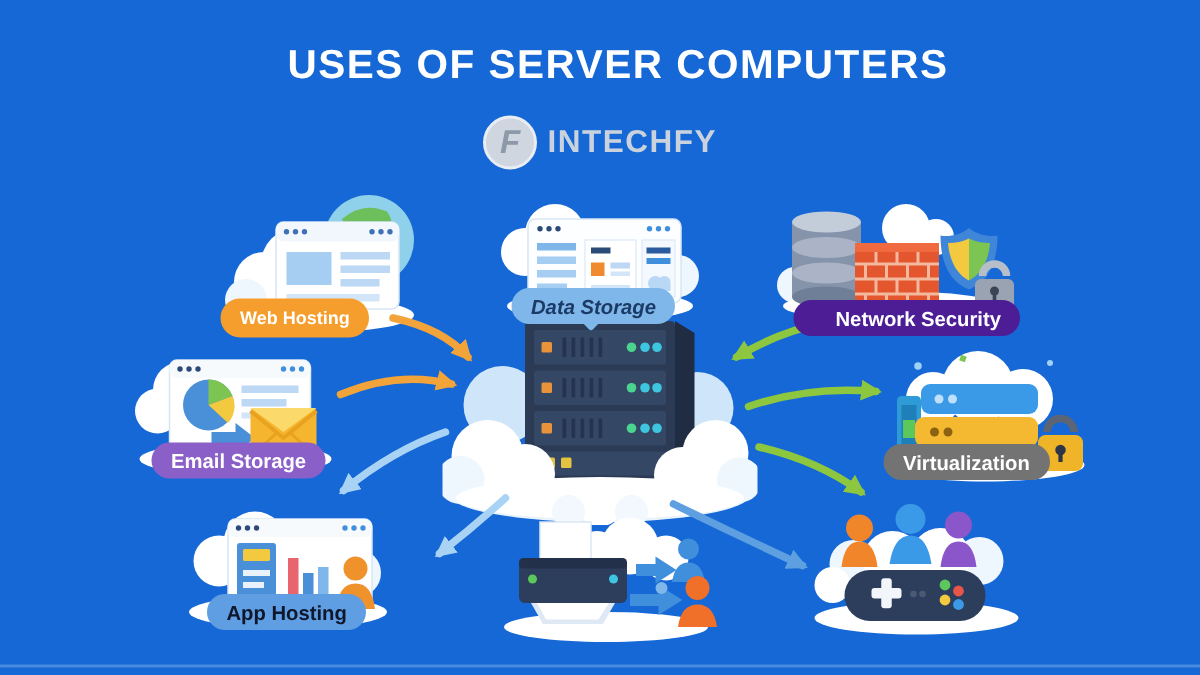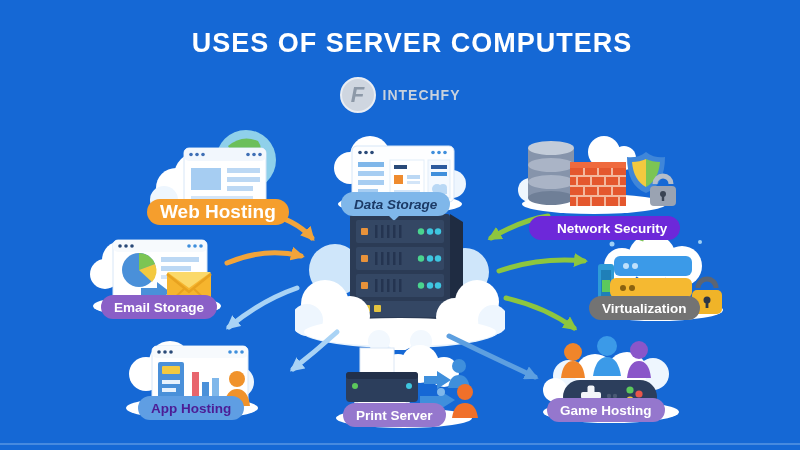--- a/index.html
+++ b/index.html
@@ -17,21 +17,21 @@
     display:flex;align-items:center;justify-content:center;gap:7px;
   }
   .brand-badge{
     width:36px;height:36px;border-radius:50%;
     background:#cfd6e0;border:2px solid #e9edf3;
     display:flex;align-items:center;justify-content:center;
     color:#8d99a8;font-weight:bold;font-style:italic;font-size:22px;
     box-sizing:border-box;
   }
   .brand-name{
-    color:#c9d2dd;font-size:14px;font-weight:bold;letter-spacing:1px;
+    color:#c9d2dd;font-size:21px;font-weight:bold;letter-spacing:1px;
   }
   .node-icon{position:absolute;}
   .pill{
     position:absolute;height:24px;border-radius:13px;
     display:flex;align-items:center;justify-content:center;
     font-weight:bold;font-size:13.5px;white-space:nowrap;
     box-sizing:border-box;padding:0 13px;z-index:5;
   }
   .pill-tail{
     position:absolute;width:9px;height:9px;border-radius:2px;
@@ -163,21 +163,21 @@
       <circle cx="100" cy="28.5" r="1.8" fill="#3f6fb5"></circle>
         <circle cx="106" cy="28.5" r="1.8" fill="#3f6fb5"></circle>
         <circle cx="112" cy="28.5" r="1.8" fill="#3f6fb5"></circle>
       <rect x="43" y="42" width="30" height="22" fill="#a6cdf2"></rect>
       <rect x="79" y="42" width="33" height="5" fill="#bcd8f4"></rect>
       <rect x="79" y="51" width="33" height="5" fill="#bcd8f4"></rect>
       <rect x="79" y="60" width="26" height="5" fill="#bcd8f4"></rect>
       <rect x="43" y="70" width="62" height="5" fill="#d3e5f8"></rect>
     </g>
   </svg>
-  <div class="pill" style="left: 147px; top: 199px; height: 26px; font-size: 19px; background: rgb(245, 158, 45); color: rgb(255, 255, 255); text-align: center;">Web Hosting</div>
+  <div class="pill" style="left: 147px; top: 199px; height: 26px; font-size: 12px; background: rgb(245, 158, 45); color: rgb(255, 255, 255); text-align: center;">Web Hosting</div>
 
   <svg class="node-icon" style="left:330px;top:132px" width="140" height="84" viewBox="0 0 140 84">
     <circle cx="20" cy="36" r="16" fill="#ffffff"></circle>
     <circle cx="40" cy="24" r="20" fill="#ffffff"></circle>
     <circle cx="122" cy="52" r="14" fill="#eef6fe"></circle>
     <ellipse cx="70" cy="72" rx="62" ry="10" fill="#ffffff"></ellipse>
     <g>
       <rect x="22" y="14" width="102" height="56" rx="5" fill="#fdfeff" stroke="#d7e6f7"></rect>
       <circle cx="30" cy="20.5" r="1.8" fill="#2a4a78"></circle>
         <circle cx="36" cy="20.5" r="1.8" fill="#2a4a78"></circle>
@@ -229,21 +229,21 @@
       <path d="M134,27 L134,55 C126,51 121,42 120,30 C125,30 130,29 134,27 z" fill="#f3c93f"></path>
       <path d="M134,27 L134,55 C142,51 147,42 148,30 C143,30 138,29 134,27 z" fill="#7cc553"></path>
     </g>
     <g>
       <path d="M143,52 a8,8 0 0 1 16,0" stroke="#b6bec9" stroke-width="5" fill="none"></path>
       <rect x="138" y="54" width="26" height="20" rx="4" fill="#9aa3b2"></rect>
       <circle cx="151" cy="62" r="3" fill="#3a4454"></circle>
         <rect x="149.8" y="63" width="2.4" height="6" fill="#3a4454"></rect>
     </g>
   </svg>
-  <div class="pill" style="left: 529px; top: 216px; background: #6d28d9; color: rgb(255, 255, 255); padding-left: 28px;">Network Security</div>
+  <div class="pill" style="left: 529px; top: 200px; background: #4c1d95; color: rgb(255, 255, 255); padding-left: 28px;">Network Security</div>
 
   <svg class="node-icon" style="left:85px;top:226px" width="150" height="92" viewBox="0 0 150 92">
     <circle cx="20" cy="48" r="15" fill="#ffffff"></circle>
     <circle cx="36" cy="34" r="19" fill="#ffffff"></circle>
     <ellipse cx="72" cy="80" rx="64" ry="11" fill="#ffffff"></ellipse>
     <g>
       <rect x="28" y="14" width="94" height="60" rx="5" fill="#ffffff" stroke="#d7e6f7"></rect>
       <rect x="28" y="14" width="94" height="12" rx="5" fill="#f7fafd"></rect>
       <circle cx="35" cy="20" r="1.8" fill="#2a4a78"></circle>
         <circle cx="41" cy="20" r="1.8" fill="#2a4a78"></circle>
@@ -322,21 +322,21 @@
         <rect x="84" y="50" width="7" height="16" fill="#4a90d9"></rect>
         <rect x="94" y="46" width="7" height="20" fill="#7fb7ea"></rect>
         <rect x="72" y="66" width="34" height="2" fill="#c9ddf4"></rect>
       </g>
     </g>
     <g>
       <circle cx="119" cy="47" r="8" fill="#f0922b"></circle>
       <path d="M106,74 q2,-17 13,-17 q11,0 13,17 z" fill="#f0922b"></path>
     </g>
   </svg>
-  <div class="pill" style="left: 138px; top: 396px; background: rgb(95, 158, 227); color: #4c1d95;">App Hosting</div>
+  <div class="pill" style="left: 138px; top: 396px; background: rgb(95, 158, 227); color: #0f172a;">App Hosting</div>
 
   <svg class="node-icon" style="left:328px;top:336px" width="150" height="92" viewBox="0 0 150 92">
     <circle cx="92" cy="28" r="19" fill="#ffffff"></circle>
     <circle cx="116" cy="36" r="15" fill="#ffffff"></circle>
     <circle cx="70" cy="34" r="16" fill="#ffffff"></circle>
     <ellipse cx="76" cy="82" rx="68" ry="10" fill="#ffffff"></ellipse>
     <g>
       <rect x="32" y="12" width="34" height="28" fill="#ffffff" stroke="#dce7f5"></rect>
       <rect x="18" y="36" width="72" height="30" rx="4" fill="#2c3e5c"></rect>
       <rect x="18" y="36" width="72" height="7" rx="3" fill="#22304a"></rect>
@@ -348,21 +348,20 @@
     <path d="M96,40 h13 v-5 l14,9 l-14,9 v-5 h-13 z" fill="#3f8fdc"></path>
     <path d="M92,60 h19 v-6 l16,10 l-16,10 v-6 h-19 z" fill="#3f8fdc"></path>
     <g>
       <circle cx="131" cy="30" r="7" fill="#3f8fdc"></circle>
       <path d="M120,52 q2,-13 11,-13 q9,0 11,13 z" fill="#3f8fdc"></path>
       <circle cx="113" cy="56" r="4" fill="#7fb7ea"></circle>
       <circle cx="137" cy="56" r="8" fill="#f0702a"></circle>
       <path d="M124,82 q2,-15 13,-15 q11,0 13,15 z" fill="#f0702a"></path>
     </g>
   </svg>
-  <div class="pill" style="left: 343px; top: 403px; background: rgb(149, 119, 205); color: rgb(255, 255, 255);">Print Server</div>
 
   <svg class="node-icon" style="left:535px;top:330px" width="150" height="94" viewBox="0 0 150 94">
     <circle cx="34" cy="46" r="16" fill="#eef6fe"></circle>
     <circle cx="118" cy="44" r="16" fill="#eef6fe"></circle>
     <circle cx="60" cy="44" r="20" fill="#ffffff"></circle>
     <circle cx="92" cy="42" r="20" fill="#ffffff"></circle>
     <circle cx="20" cy="60" r="12" fill="#ffffff"></circle>
     <ellipse cx="76" cy="82" rx="68" ry="11" fill="#ffffff"></ellipse>
     <g>
       <circle cx="38" cy="22" r="9" fill="#f0852a"></circle>
@@ -377,16 +376,15 @@
       <rect x="46" y="62" width="20" height="7" rx="2" fill="#f2f5f9"></rect>
       <rect x="52.5" y="55.5" width="7" height="20" rx="2" fill="#f2f5f9"></rect>
       <circle cx="95" cy="60" r="3.6" fill="#5cc85c"></circle>
       <circle cx="104" cy="64" r="3.6" fill="#e8564a"></circle>
       <circle cx="95" cy="70" r="3.6" fill="#f3c93f"></circle>
       <circle cx="104" cy="73" r="3.6" fill="#3b9ae8"></circle>
       <circle cx="74" cy="66" r="2.2" fill="#4a5a74"></circle>
         <circle cx="80" cy="66" r="2.2" fill="#4a5a74"></circle>
     </g>
   </svg>
-  <div class="pill" style="left: 547px; top: 398px; background: rgb(149, 119, 205); color: rgb(255, 255, 255);">Game Hosting</div>
 
   <div class="baseline-rule"></div>
 </div>
 
 </body></html>

